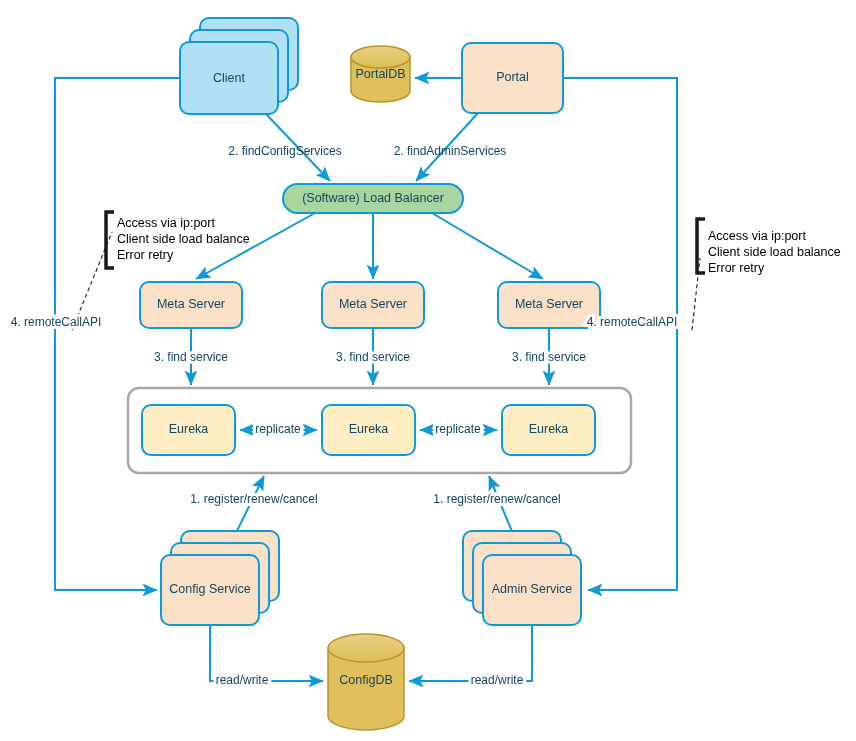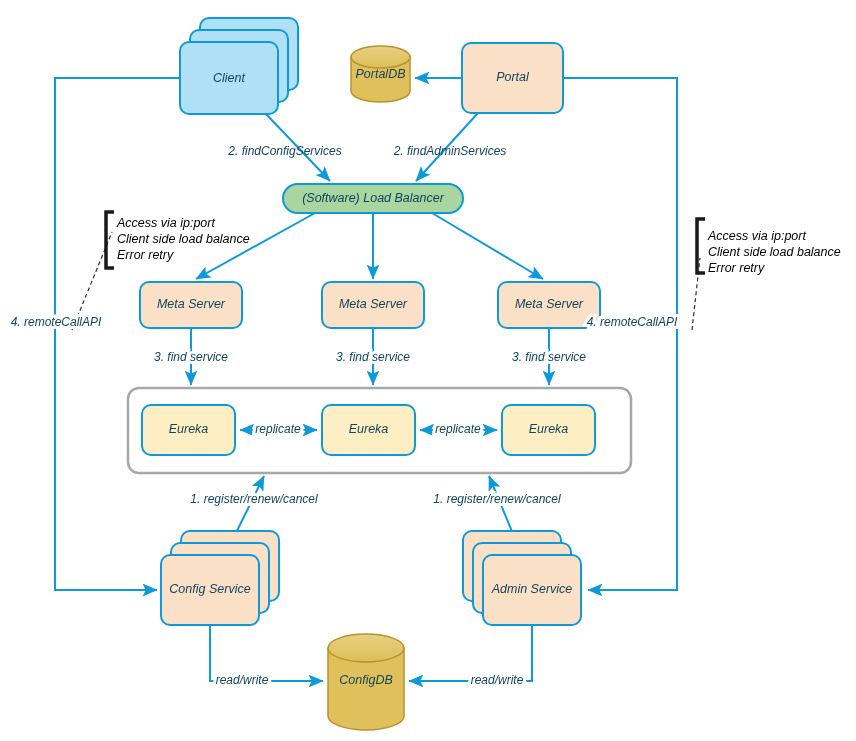--- a/index.html
+++ b/index.html
@@ -9,21 +9,20 @@
   }
   body {
     font-family: "Liberation Sans", sans-serif;
   }
   #diagram-root {
     position: relative;
     width: 856px;
     height: 741px;
     overflow: hidden;
     background: #ffffff;
-    font-style: italic;
   }
   svg#arch-svg {
     position: absolute;
     left: 0;
     top: 0;
     width: 856px;
     height: 741px;
   }
   .node-label {
     font-family: "Liberation Sans", sans-serif;

